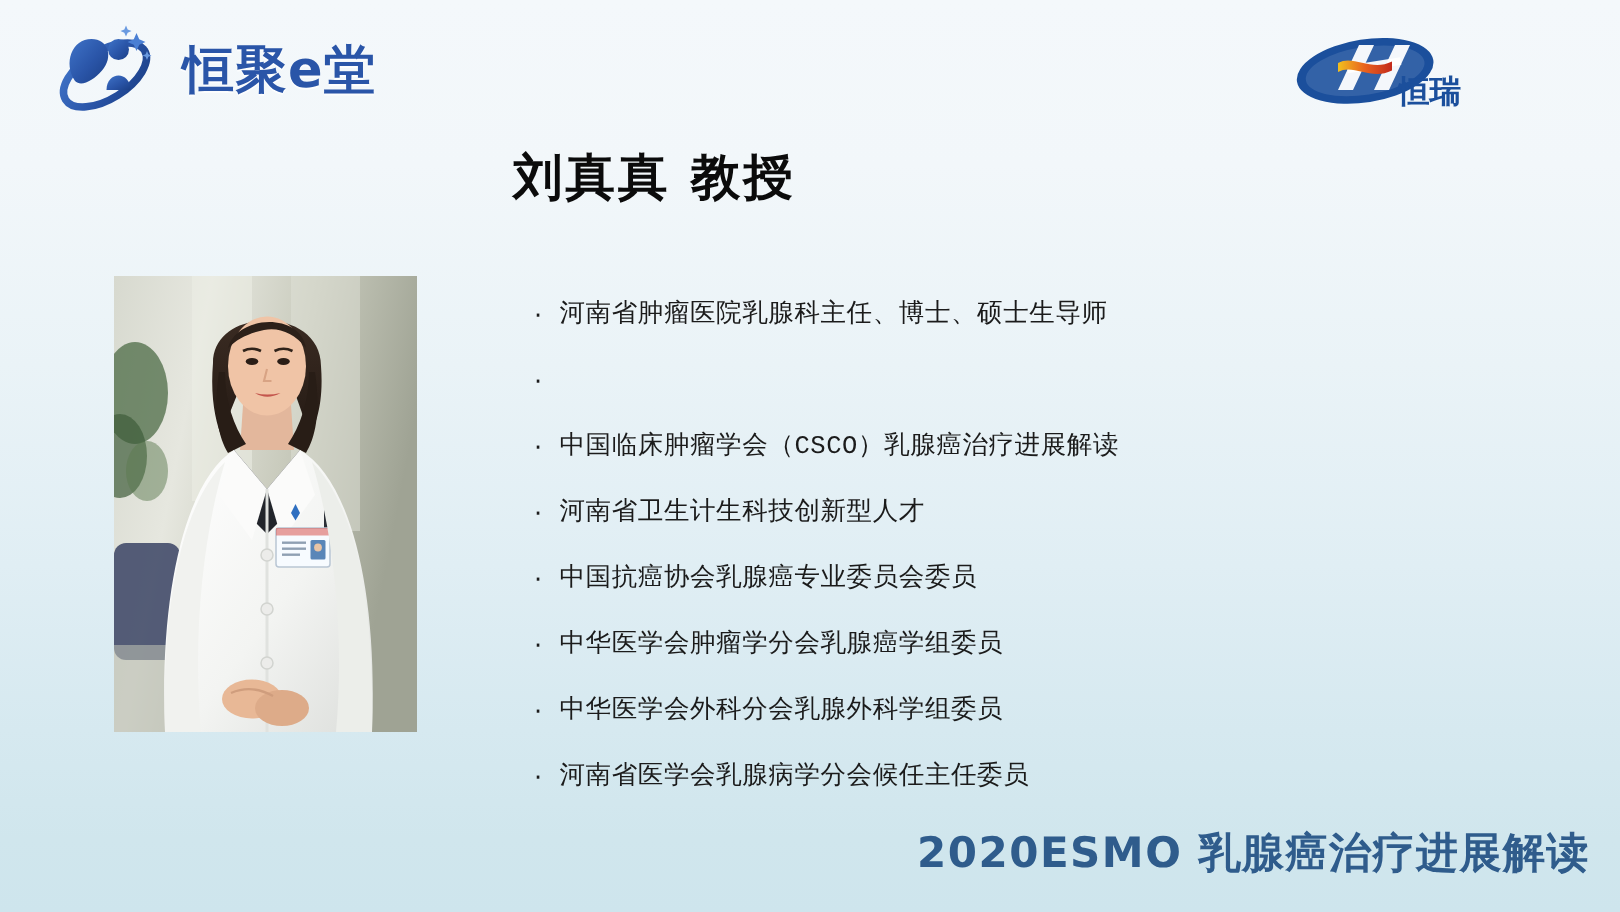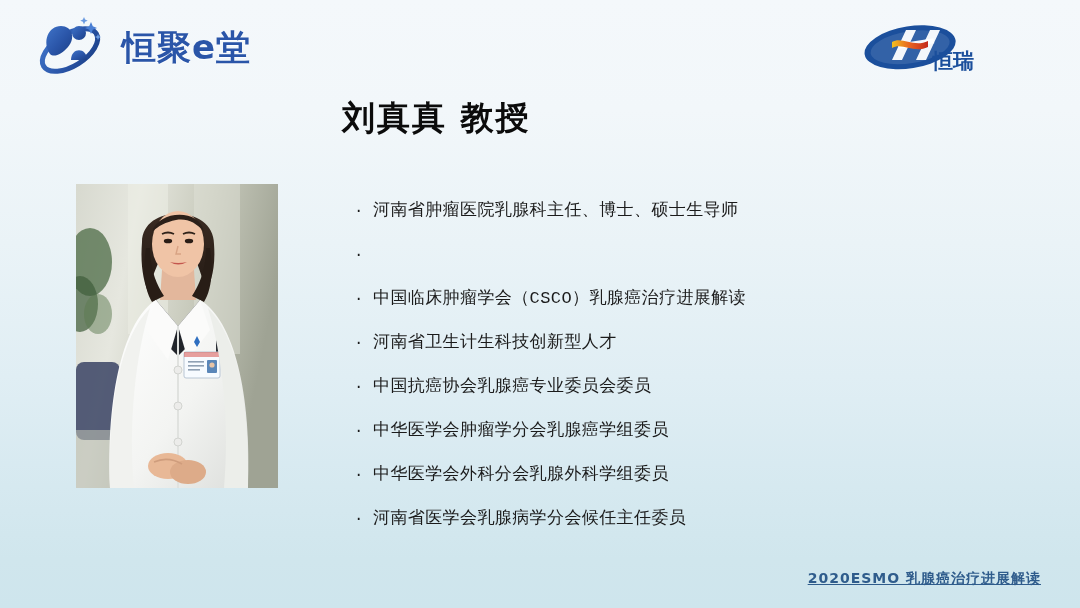--- a/index.html
+++ b/index.html
@@ -115,29 +115,28 @@
   }
   .cred-text {
     flex: 1 1 auto;
     letter-spacing: 0.4px;
     font-family: Liberation Mono, monospace;
   }
 
   
   .footer-title {
     position: absolute;
-    right: 39px;
+    right: 20px;
     bottom: 20px;
-    font-size: 14px;
+    font-size: 28px;
     font-weight: bold;
     color: #2f5c8c;
     letter-spacing: 1px;
     white-space: nowrap;
     font-family: "DejaVu Sans", "Liberation Sans", sans-serif;
-    text-decoration: underline;
   }
 </style>
 </head>
 <body>
 
 <div class="slide">
 
   <div class="brand-left">
     <span class="brand-left-mark">
       <svg viewBox="0 0 72 66" width="72" height="66" xmlns="http://www.w3.org/2000/svg">

